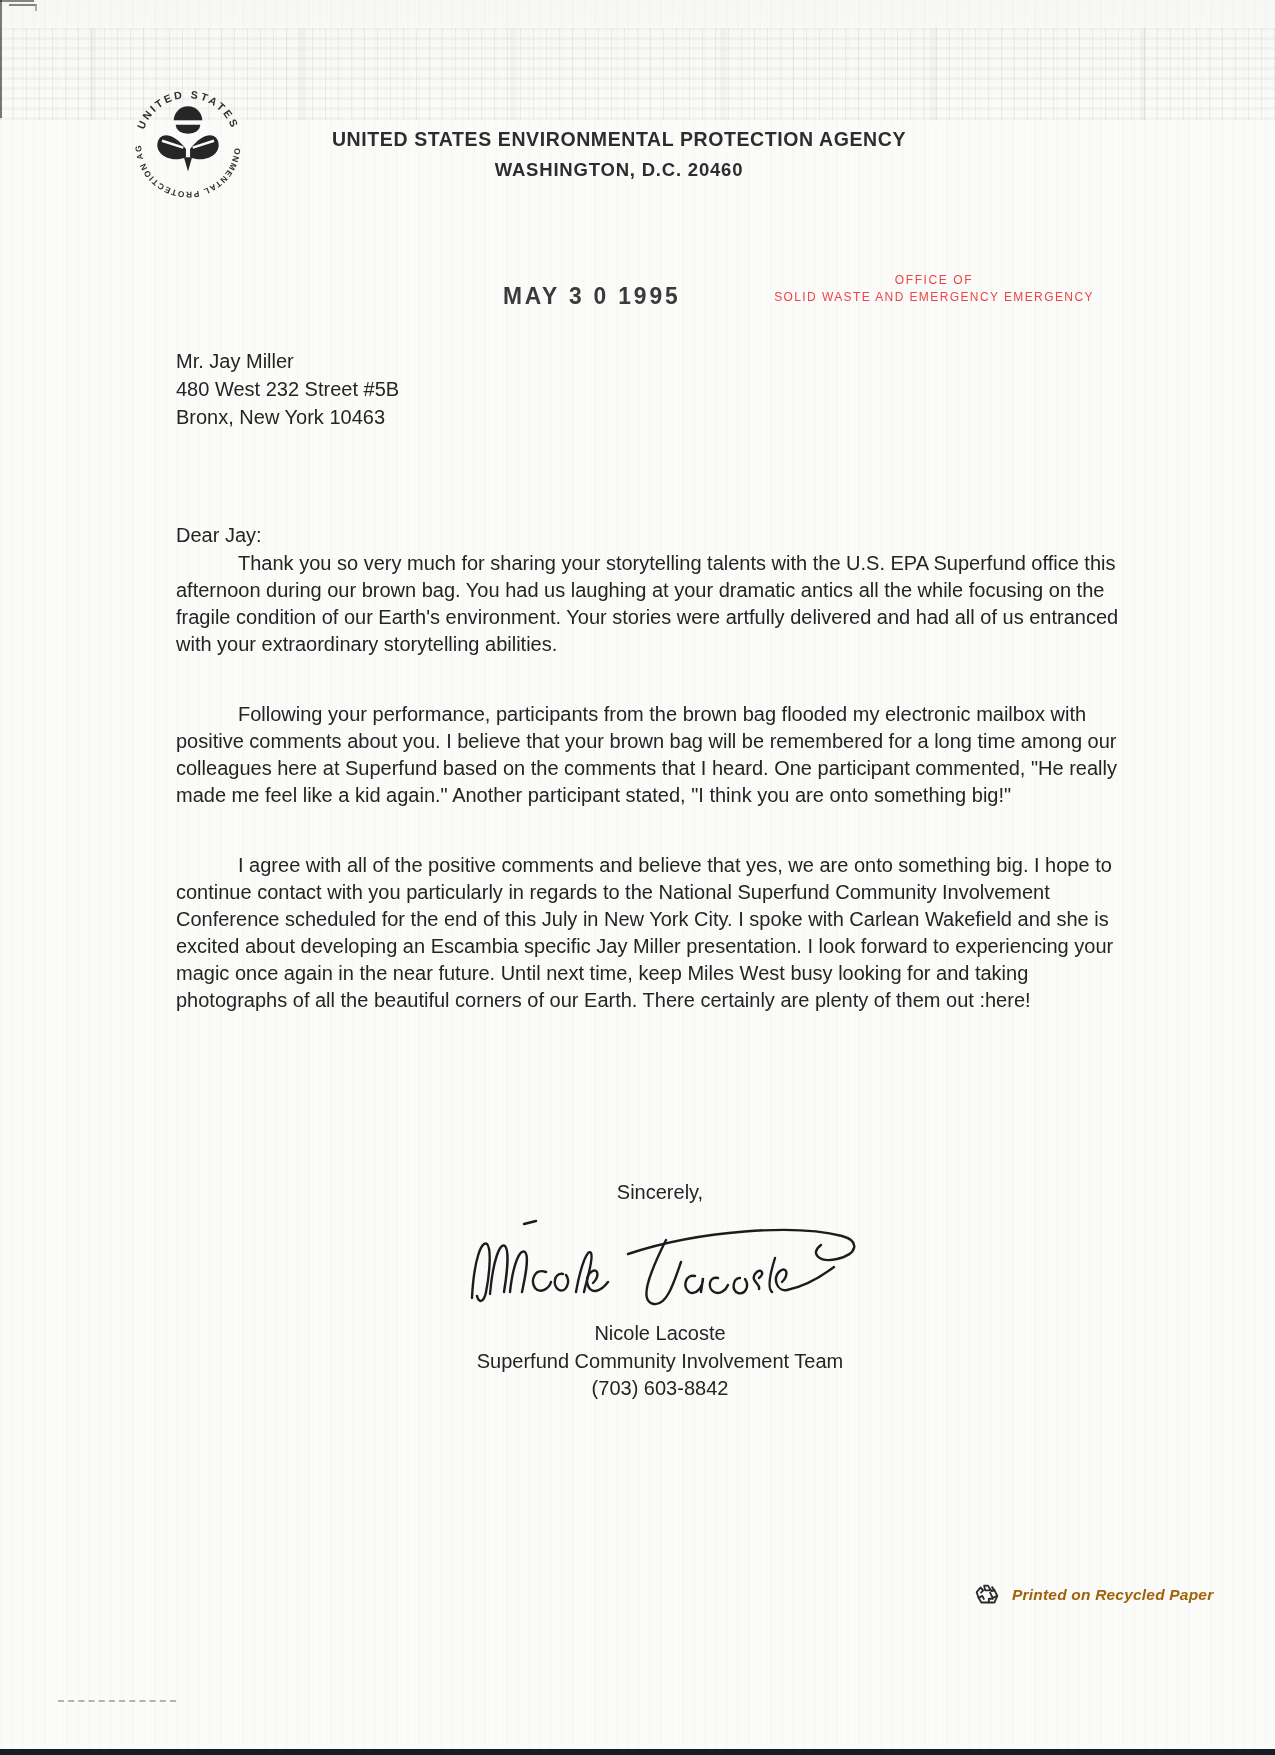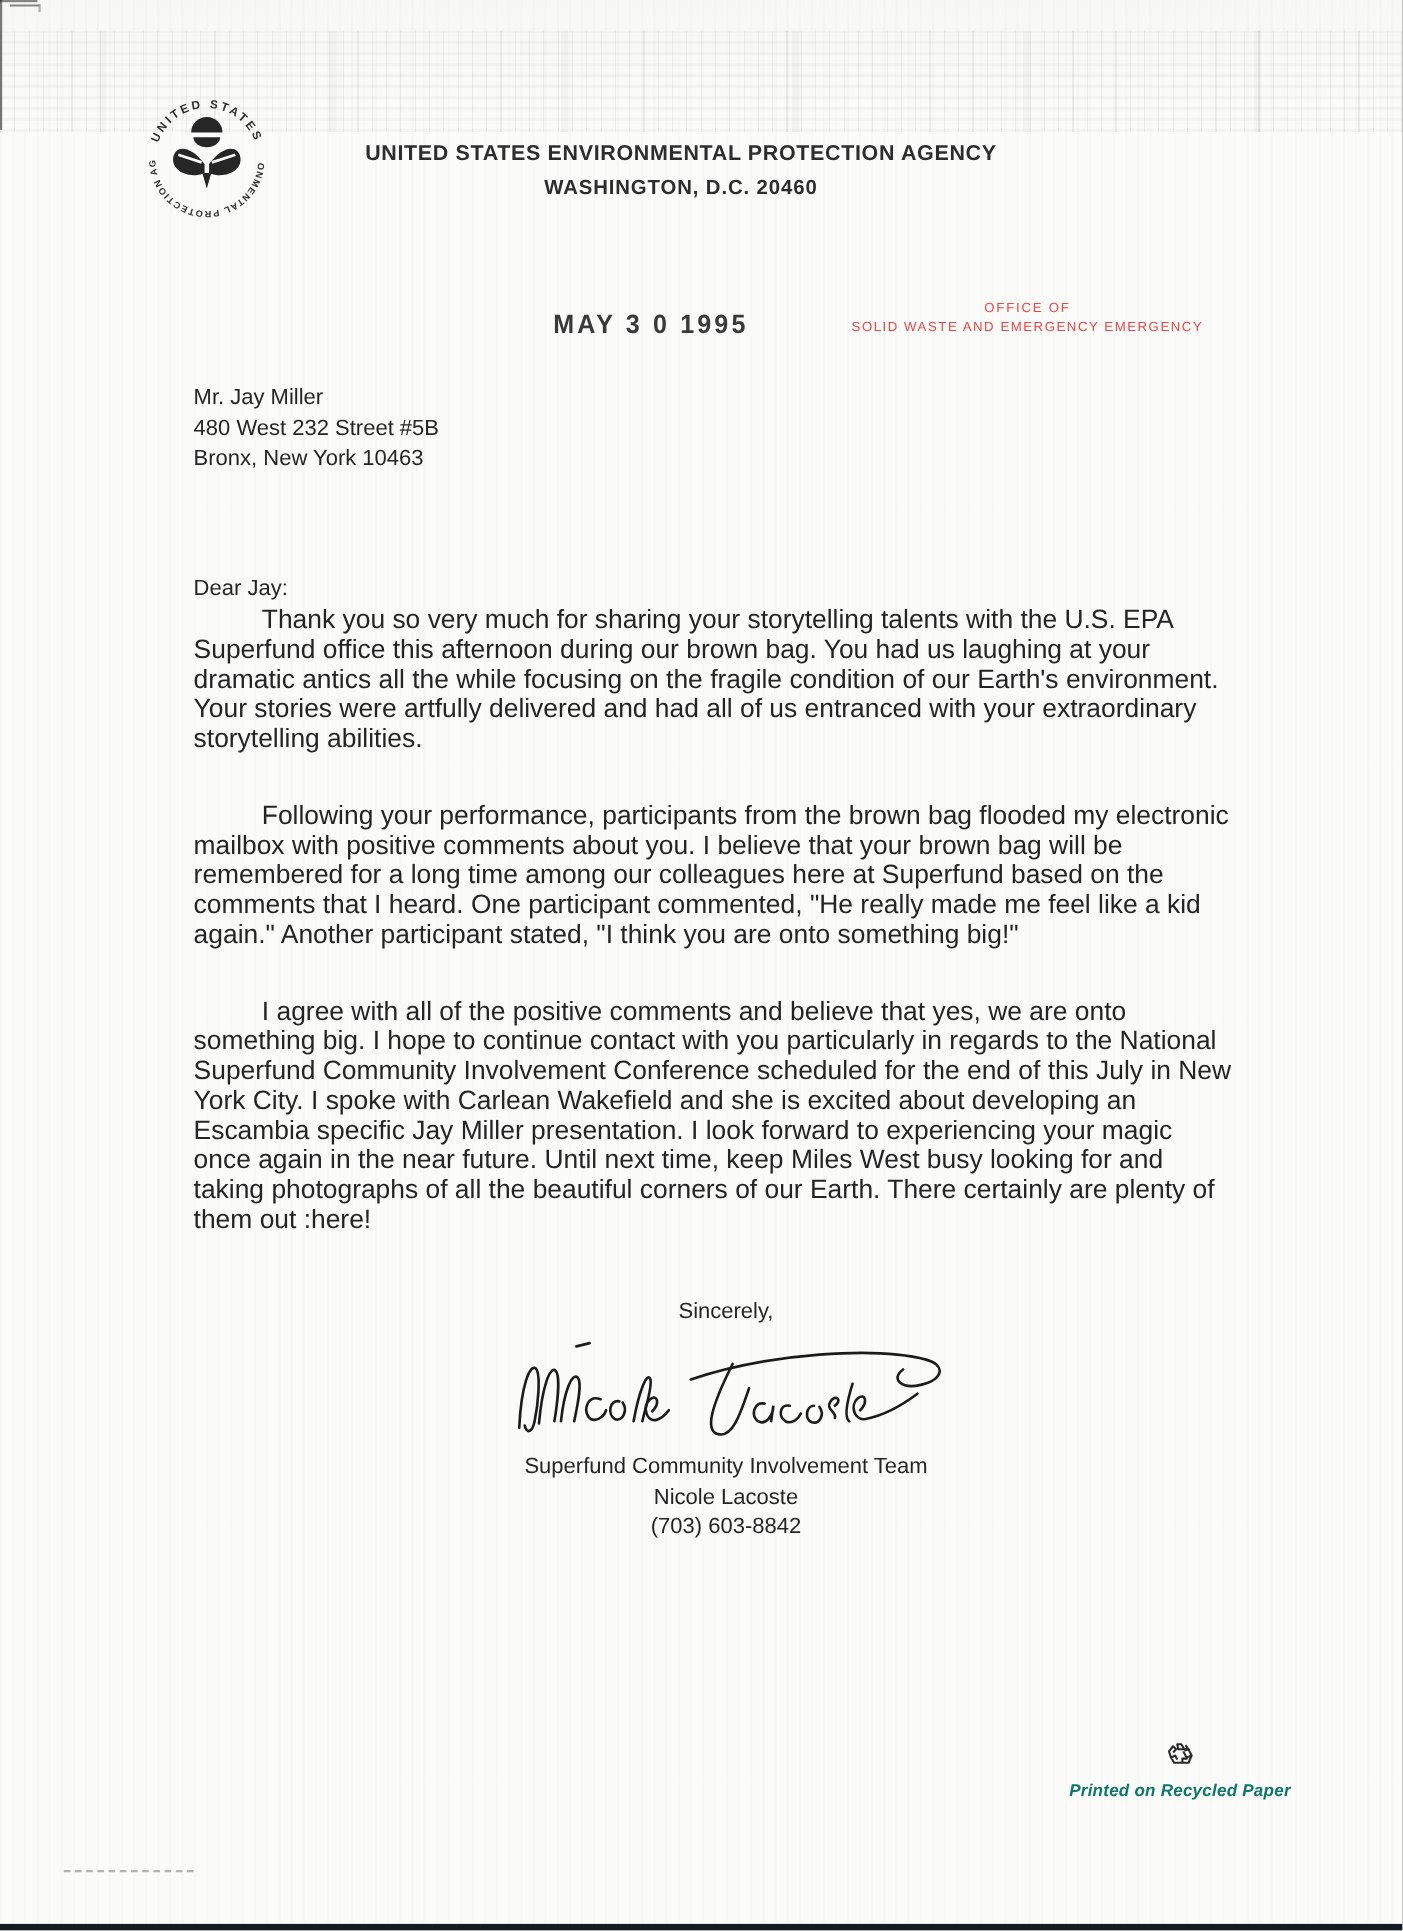--- a/index.html
+++ b/index.html
@@ -48,32 +48,31 @@
     color:#3a3a3a;transform:scaleX(0.95);transform-origin:left;
     white-space:pre;
   }
   .office{position:absolute;top:273px;left:768px;width:332px;text-align:center;color:#ef4444;}
   .office .o1{font-size:12px;letter-spacing:1.6px;}
   .office .o2{font-size:12px;letter-spacing:1.4px;margin-top:3px;}
 
   
   .recipient{position:absolute;left:176px;top:347px;font-size:20px;line-height:28px;}
   .salutation{position:absolute;left:176px;top:524px;font-size:20px;}
-  .body-text{position:absolute;left:176px;top:550px;width:948px;font-size:24px;line-height:27px;}
+  .body-text{position:absolute;left:176px;top:550px;width:948px;font-size:20px;line-height:27px;}
   .body-text p{margin:0 0 43px 0;text-indent:62px;}
 
   .closing{position:absolute;left:420px;top:1166px;width:480px;text-align:center;font-size:20px;margin-top:15px;}
   .sig-svg{display:block;margin:8px auto 0 auto;}
   .sig-block{line-height:27.5px;}
 
   .footer-recycled{
     position:absolute;left:972px;top:1580px;
     display:flex;align-items:center;gap:10px;
-    color:#0f766e;
-    flex-direction:column;
+    color:#a16207;
   }
   .footer-recycled .txt{font-size:15.5px;font-style:italic;font-weight:bold;letter-spacing:0.2px;}
   .recycle-glyph{width:30px;height:30px;}
 </style>
 </head>
 <body>
 
 <div class="page">
 
   <div class="texture-page"></div>
@@ -146,22 +145,22 @@
       <path d="M 206,28 C 188,64 179,90 194,92 C 207,94 214,70 221,50"></path>
       <path d="M 235,64 C 226,62 222,74 229,80 C 236,84 243,75 243,66 L 241,80"></path>
       <path d="M 258,66 C 249,64 247,76 254,80 C 260,83 266,78 268,73"></path>
       <path d="M 280,66 C 273,66 271,78 278,81 C 285,83 290,74 285,67"></path>
       <path d="M 299,66 C 306,61 300,55 295,62 C 290,69 301,72 299,77"></path>
       <path d="M 315,46 C 310,62 307,76 312,80"></path>
       <path d="M 322,70 C 329,63 327,54 320,59 C 312,66 317,80 327,78 C 347,74 362,64 374,55"></path>
       <path d="M 168,42 C 240,18 336,12 382,24 C 400,29 398,42 377,47 C 360,51 349,42 361,33"></path>
     </svg>
     <div class="sig-block">
+      <div>Nicole Lacoste</div>
       <div>Superfund Community Involvement Team</div>
-      <div>Nicole Lacoste</div>
       <div>(703) 603-8842</div>
     </div>
   </div>
 
   <div class="footer-recycled">
     <svg class="recycle-glyph" viewBox="0 0 32 32" fill="none" stroke="#2b2b2b" stroke-width="2" stroke-linejoin="round">
       <path d="M 13,6 L 17,6 L 20,11 L 14,11 Z"></path>
       <path d="M 20,11 L 24,11 L 27,17 L 22,19 L 19,13"></path>
       <path d="M 27,17 L 24,24 L 18,24 L 18,20 L 23,20"></path>
       <path d="M 18,24 L 10,24 L 7,19 L 11,17 L 13,21"></path>

